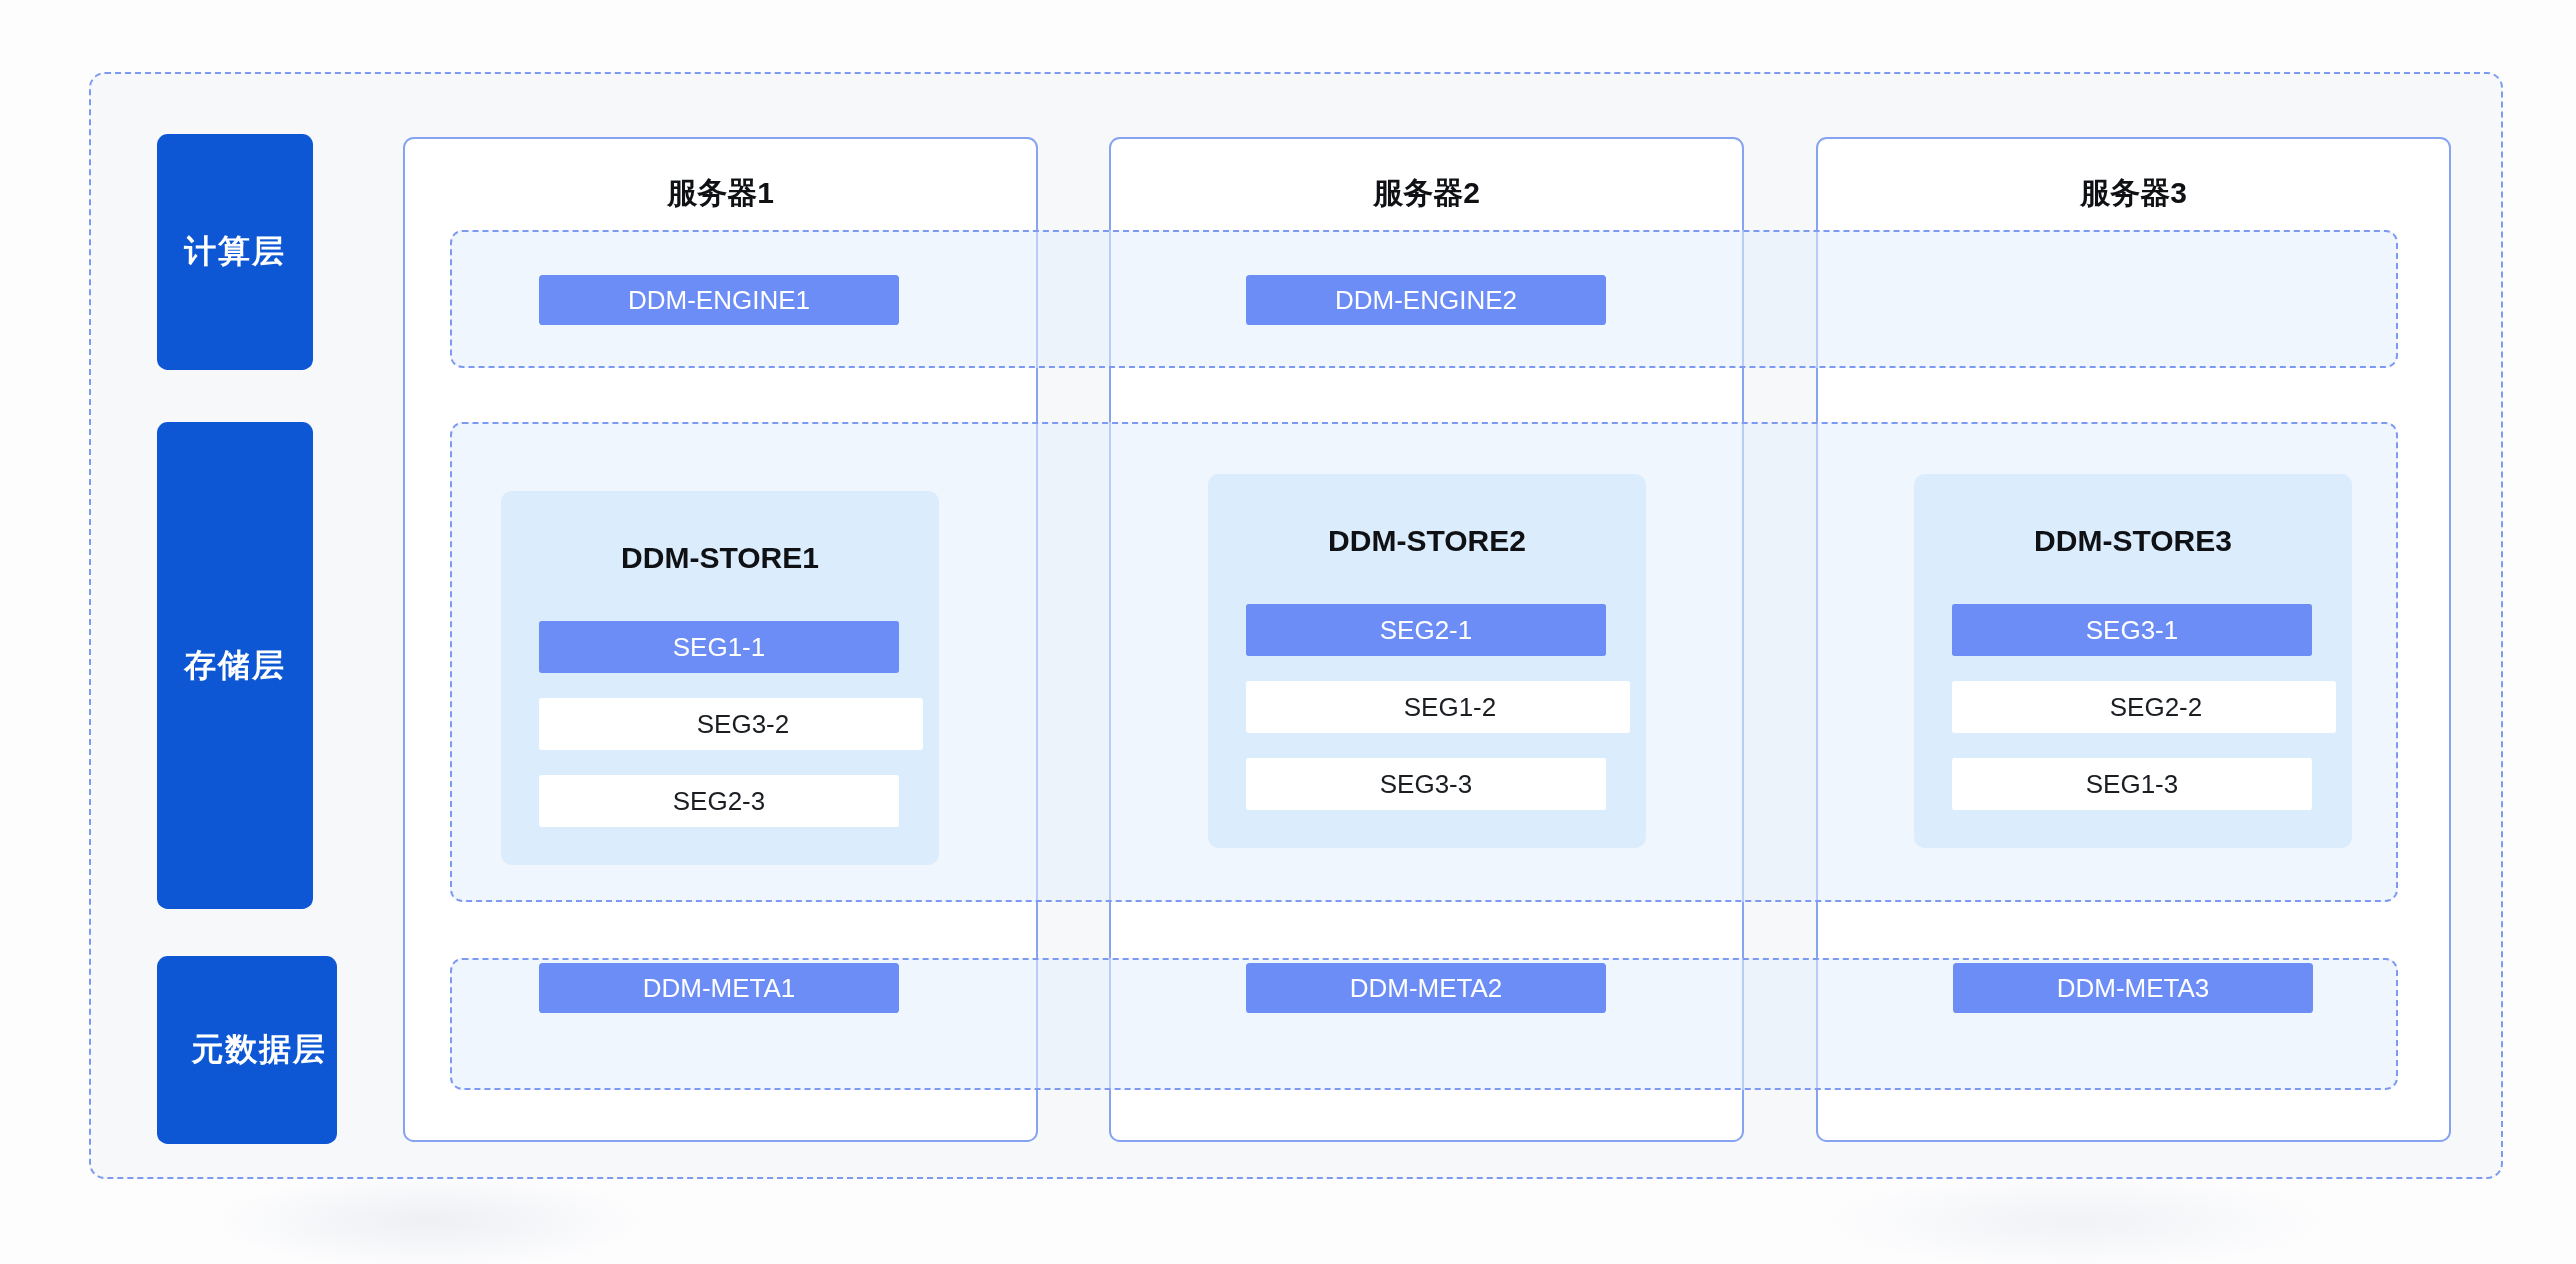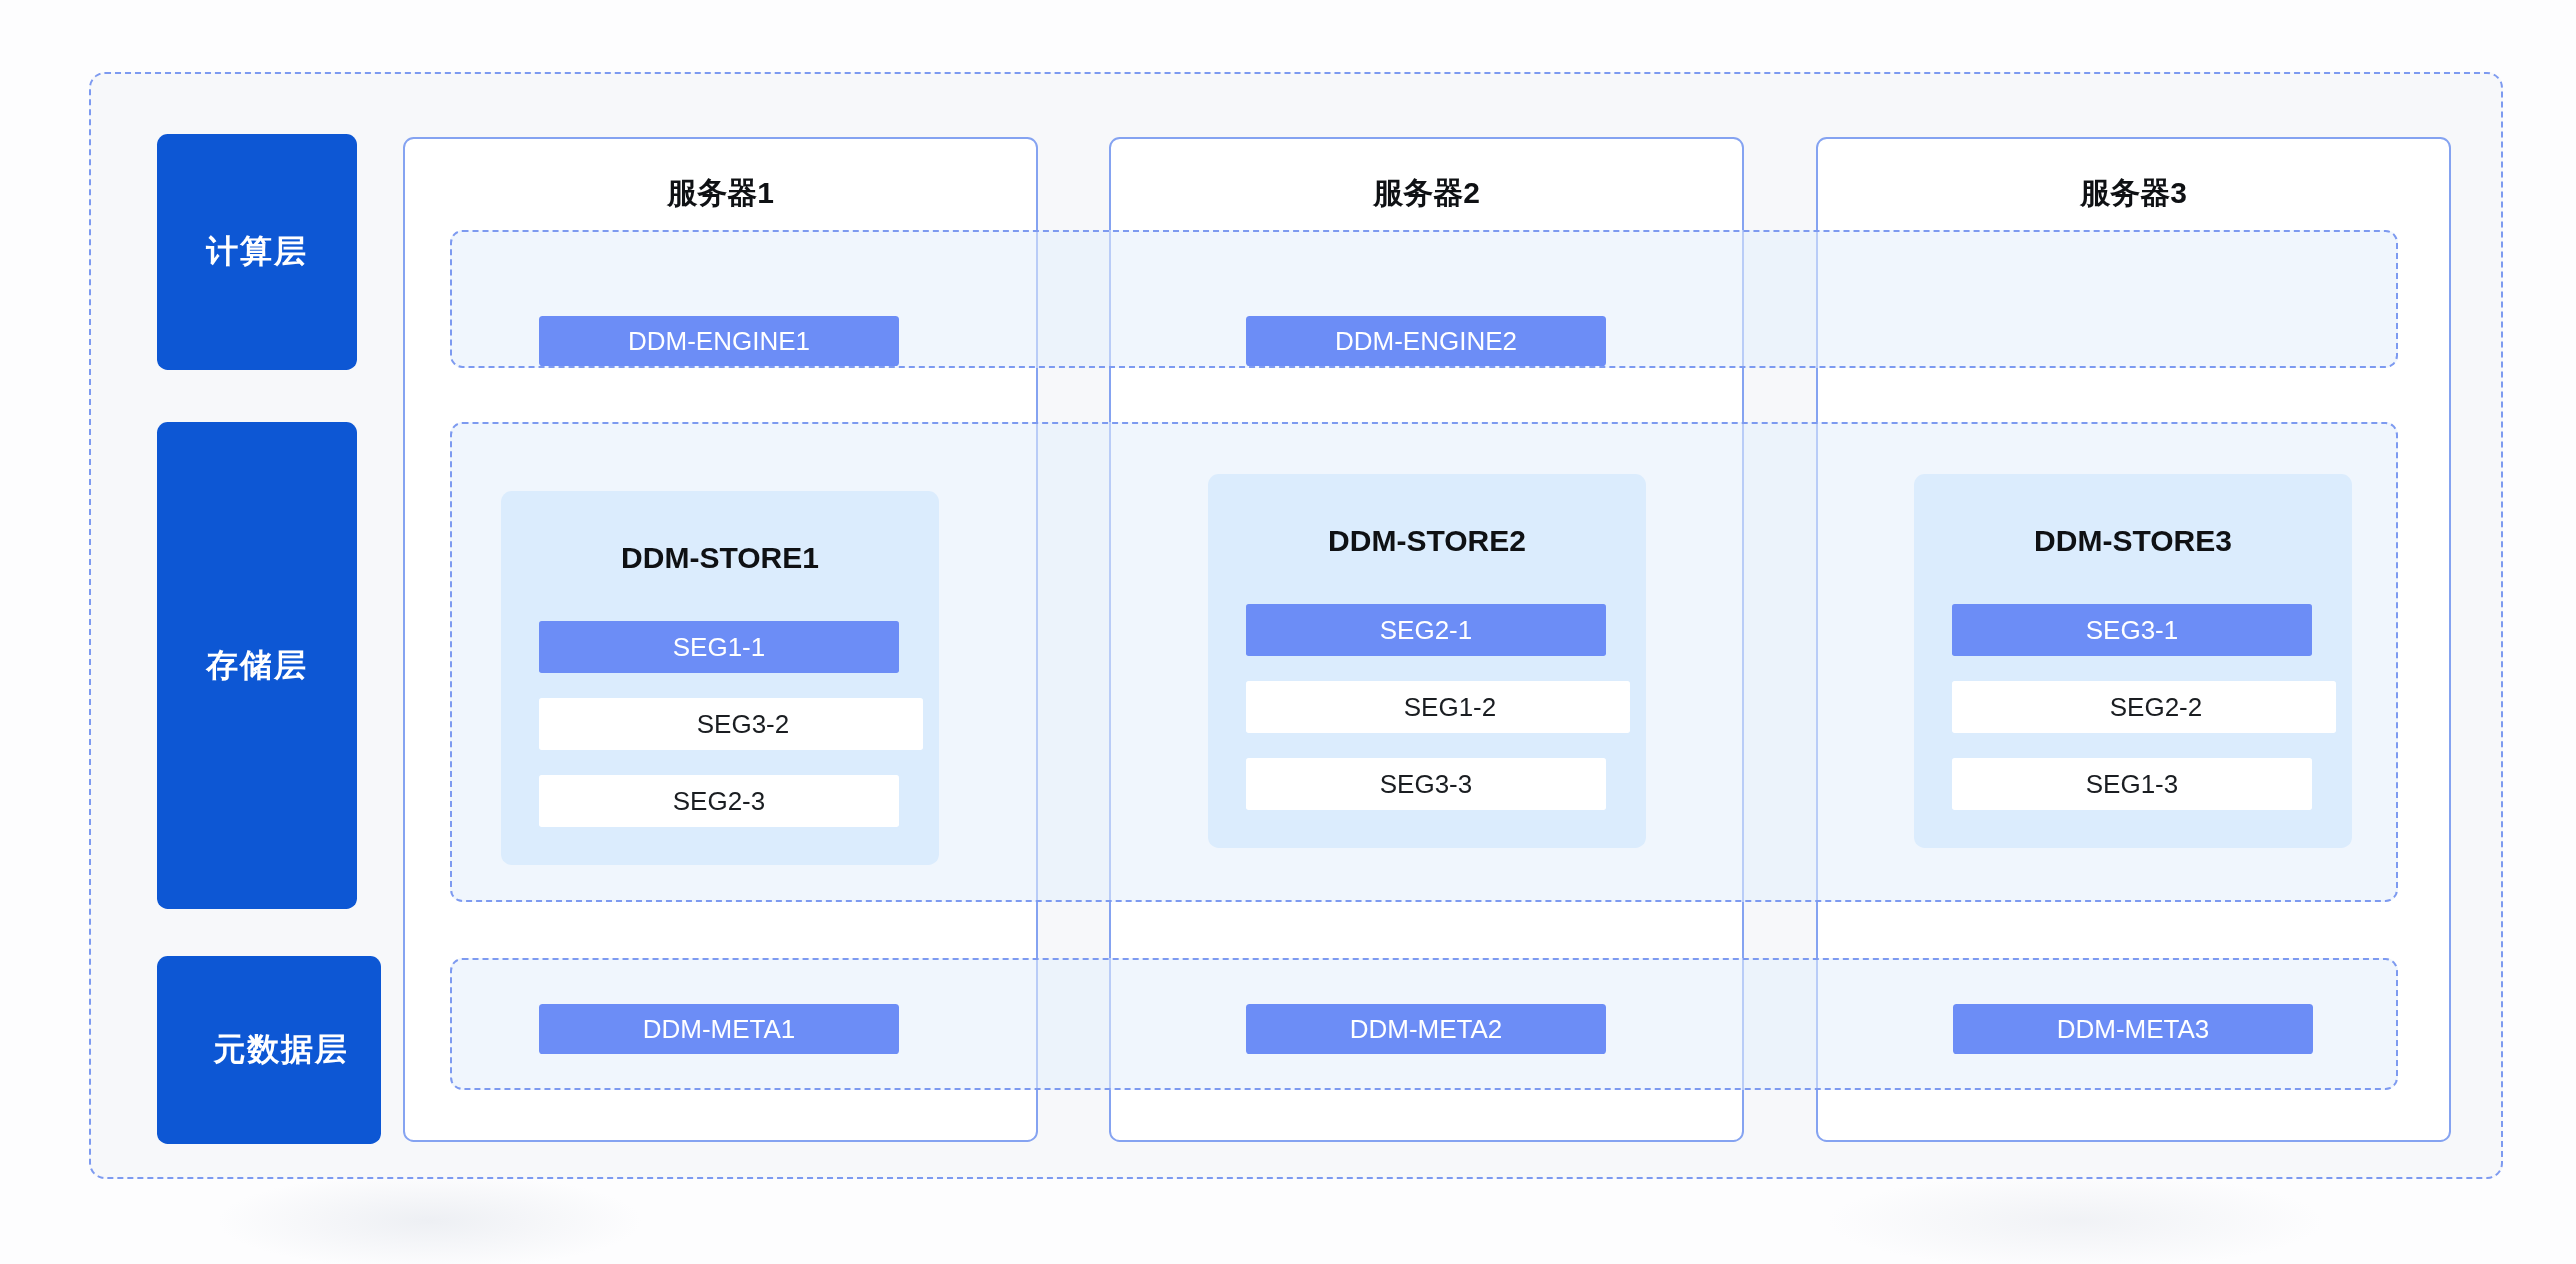--- a/index.html
+++ b/index.html
@@ -19,21 +19,21 @@
     width: 2414px; height: 1107px;
     background: #f7f8fa;
     border: 2.7px dashed #7d9af0;
     border-radius: 16px;
     box-sizing: border-box;
   }
   
   .layer-label {
     position: absolute;
     left: 157px;
-    width: 200px;
+    width: 156px;
     background: #0d57d4;
     border-radius: 10.7px;
     display: flex;
     align-items: center;
     justify-content: center;
     color: #ffffff;
     font-size: 32px;
     font-weight: bold;
     letter-spacing: 1.8px;
     z-index: 4;
@@ -89,21 +89,20 @@
     width: 360px;
     height: 50px;
     background: #6c8df6;
     border-radius: 3.6px;
     display: flex;
     align-items: center;
     justify-content: center;
     color: #ffffff;
     font-size: 26px;
     z-index: 3;
-    margin-top: 41px;
   }
   .node.engine { top: 275px; }
   .node.meta   { top: 963px; }
   .node.x1 { left: 539px; }
   .node.x2 { left: 1246px; }
   .node.x3 { left: 1953px; }
 
   
   .store-card {
     position: absolute;

